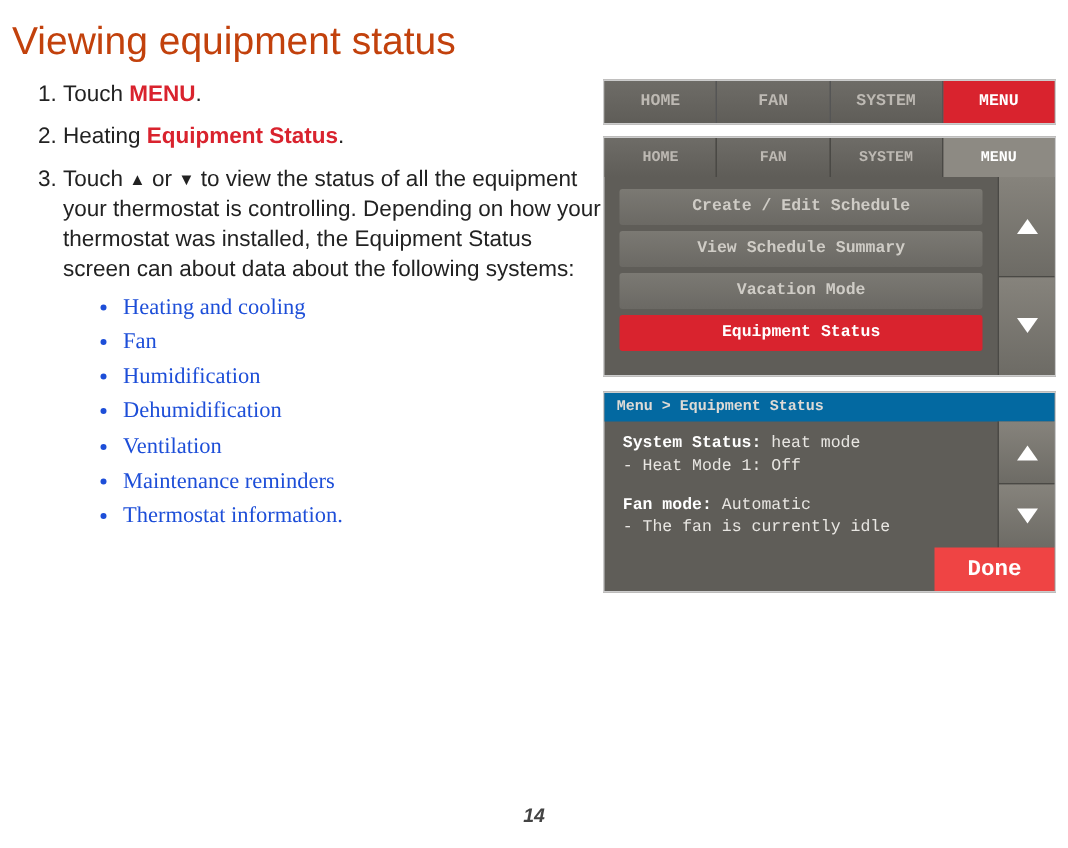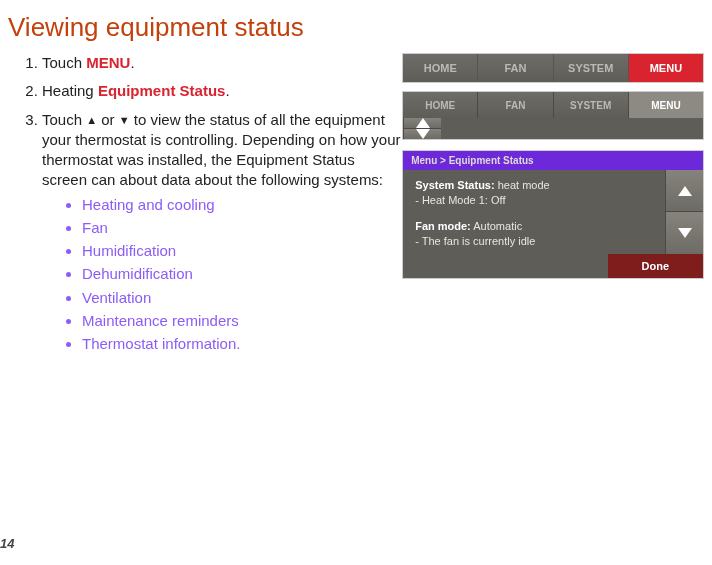--- a/index.html
+++ b/index.html
@@ -33,28 +33,30 @@
   ol.steps > li {
     margin-bottom: 8px;
     line-height: 1.35;
   }
   .kw-menu { color: #d9232e; font-weight: bold; }
   .kw-eq { color: #d9232e; font-weight: bold; font-family: Arial, sans-serif; }
   ul.bullets {
     list-style: disc;
     padding-left: 40px;
     font-size: 15px;
-    color: #8b5cf6;
+    color: #1d4ed8;
     margin-top: 4px;
+    font-family: Liberation Serif, serif;
   }
   ul.bullets li { margin: 3px 0; }
   .tri { font-size: 11px; vertical-align: 1px; }
 
   .right {
     width: 308px;
+    font-family: Liberation Mono, monospace;
   }
 
   
   .shot1 {
     background: #6a6863;
     display: flex;
     height: 30px;
     border: 1px solid #ccc;
   }
   .shot1 .tab {
@@ -145,21 +147,21 @@
   .arrow-up { border-bottom: 10px solid #fff; }
   .arrow-down { border-top: 10px solid #fff; }
 
   
   .shot3 {
     margin-top: 10px;
     background: #5f5d58;
     border: 1px solid #ccc;
   }
   .shot3 .crumb {
-    background: #6d28d9;
+    background: #0369a1;
     color: #dedbd6;
     font-size: 10px;
     font-weight: bold;
     padding: 4px 8px;
   }
   .shot3 .body { display: flex; }
   .shot3 .info {
     flex: 1;
     padding: 8px 10px 4px 12px;
     color: #e8e6e2;
@@ -181,31 +183,32 @@
     background: linear-gradient(#86837c,#6d6b65);
     border-bottom: 1px solid #4a4945;
   }
   .shot3 .arrows .abtn:last-child { border-bottom: none; }
   .shot3 .footer {
     display: flex;
     justify-content: flex-end;
     padding: 0;
   }
   .shot3 .done {
-    background: #7f1d1d;
-    color: #fff;
-    font-weight: bold;
-    font-size: 11px;
-    padding: 6px 34px;
+    background: #ef4444;
+    color: #fff;
+    font-weight: bold;
+    font-size: 15px;
+    padding: 6px 22px;
   }
 
   .pagenum {
     position: absolute;
     bottom: 14px;
     left: 0; right: 0;
+    text-align: center;
     font-style: italic;
     font-weight: bold;
     font-size: 13px;
     color: #444;
   }
 </style>
 </head>
 <body>
 
 <div class="page-title">Viewing equipment status</div>
@@ -244,20 +247,26 @@
     </div>
 
     <div class="shot2">
       <div class="tabbar">
         <div class="tab">HOME</div>
         <div class="tab">FAN</div>
         <div class="tab">SYSTEM</div>
         <div class="tab menu">MENU</div>
       </div>
       <div class="body">
+        <div class="list">
+          <div class="itm dim">Create / Edit Schedule</div>
+          <div class="itm dim">View Schedule Summary</div>
+          <div class="itm dim">Vacation Mode</div>
+          <div class="itm sel">Equipment Status</div>
+        </div>
         <div class="arrows">
           <div class="abtn">
               <div class="arrow-up"></div>
             </div>
           <div class="abtn">
               <div class="arrow-down"></div>
             </div>
         </div>
       </div>
     </div>

